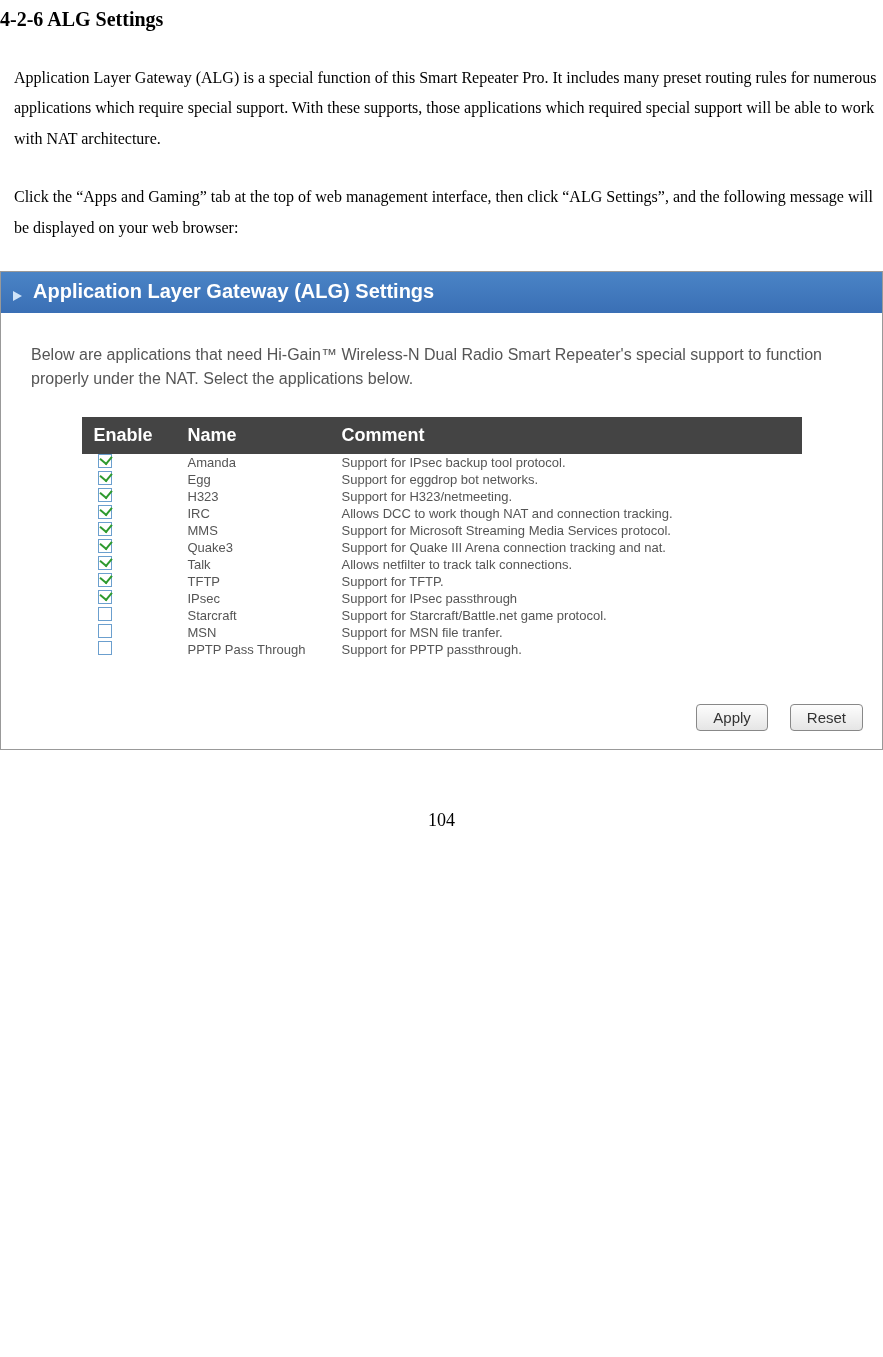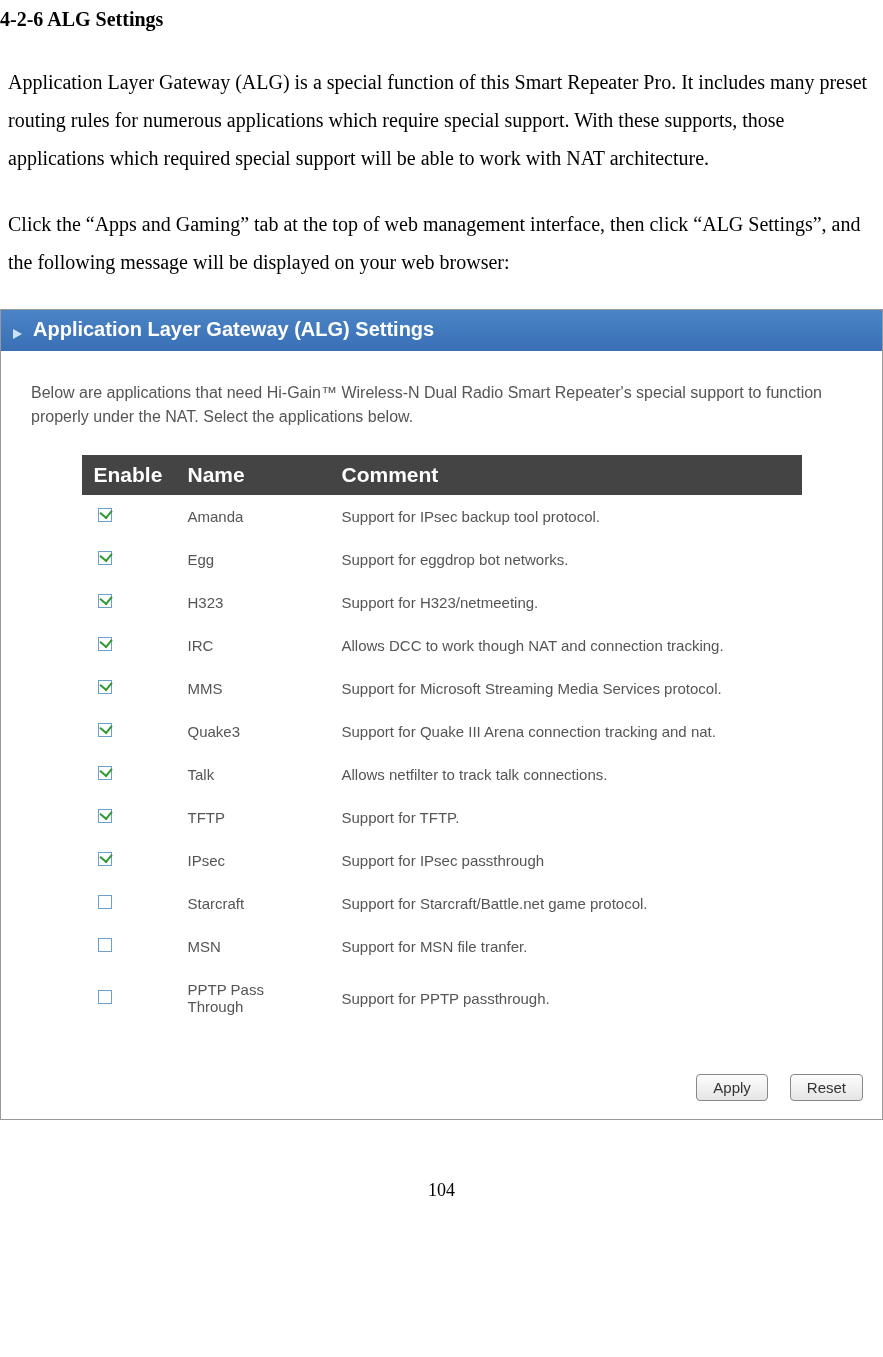--- a/index.html
+++ b/index.html
@@ -10,23 +10,23 @@
       background: white;
       color: black;
     }
     .doc-section-heading {
       font-weight: bold;
       font-size: 20px;
       padding: 8px 0 4px 0;
       margin: 0;
     }
     .doc-paragraph {
-      font-size: 20px;
+      font-size: 16px;
       line-height: 1.9;
-      margin: 28px 0 0 8px;
+      margin: 28px 0 0 14px;
     }
     .screenshot-outer {
       border: 1px solid #999;
       margin-top: 28px;
       padding: 0;
     }
     .panel-title-bar {
       background: linear-gradient(#4a84c6, #3a6fb5);
       color: #fff;
       font-family: Arial, Helvetica, sans-serif;
@@ -54,27 +54,27 @@
       margin: 26px auto 0 auto;
       width: 720px;
       border-collapse: collapse;
     }
     .alg-table thead th {
       background: #444;
       color: #fff;
       font-weight: bold;
       text-align: left;
       padding: 8px 12px;
-      font-size: 21px;
+      font-size: 18px;
     }
     .alg-table thead th.enable-col { width: 70px; }
     .alg-table thead th.name-col { width: 130px; }
     .alg-table tbody td {
-      padding: 13px 12px;
-      font-size: 15px;
+      padding: 0 12px;
+      font-size: 13px;
       color: #555;
       vertical-align: middle;
     }
     .alg-table tbody td.enable-cell {
       text-align: left;
       padding-left: 16px;
     }
     .win-checkbox {
       display: inline-block;
       width: 14px;

